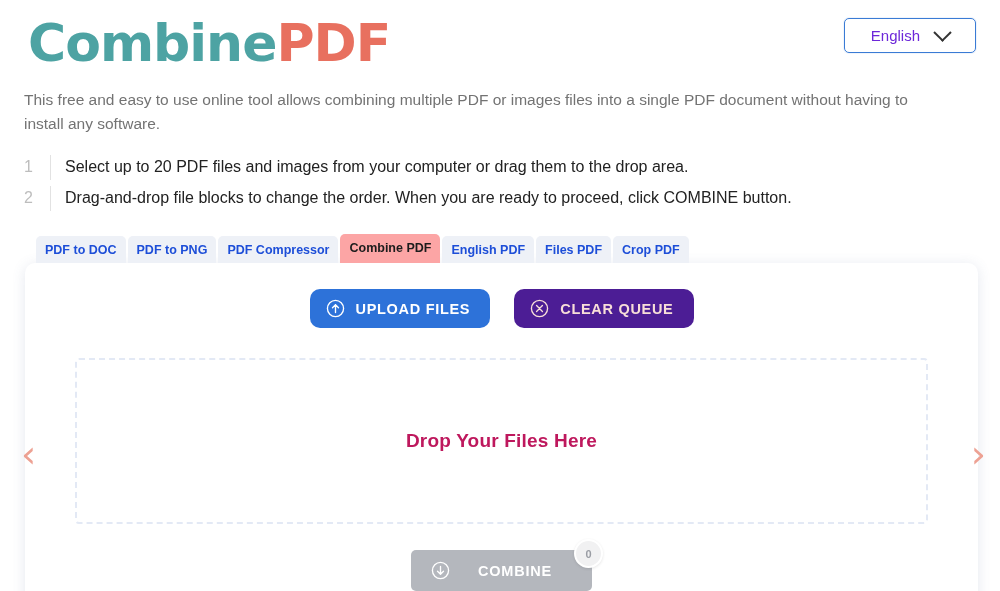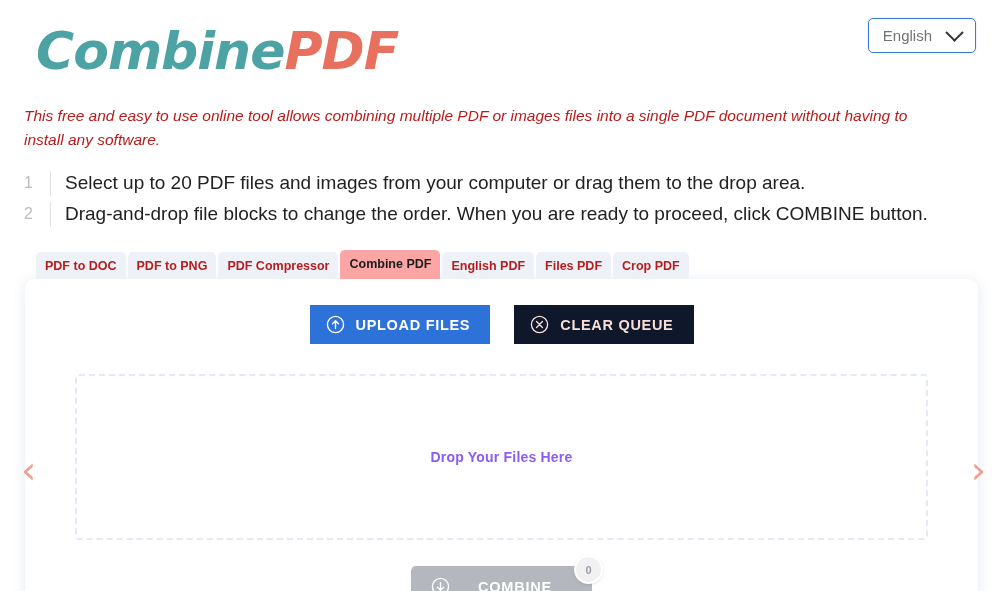--- a/index.html
+++ b/index.html
@@ -18,61 +18,59 @@
   
   .header {
     position: relative;
     padding: 10px 24px 0 24px;
   }
   .logo {
     font-size: 52px;
     font-weight: bold;
     letter-spacing: -1px;
     line-height: 1.15;
-    margin: 12px;
+    margin: 4px;
     display: inline-block;
     font-family: "DejaVu Sans", sans-serif;
-    font-style: italic;
   }
   .logo-combine { color: #4da3a3; }
   .logo-pdf { color: #e8705f; }
 
   .lang-select {
     position: absolute;
     top: 18px;
     right: 24px;
     border: 1px solid #3a7bd5;
     border-radius: 5px;
     background: #ffffff;
-    padding: 8px 14px;
+    padding: 8px 26px;
     display: flex;
     align-items: center;
     gap: 16px;
     font-size: 15px;
-    color: #737373;
+    color: #6d28d9;
     cursor: pointer;
     box-shadow: 0 0 0 1px rgba(58,123,213,0.08);
   }
   .chev-down {
     width: 11px;
     height: 11px;
     border-right: 2px solid #333;
     border-bottom: 2px solid #333;
     transform: rotate(45deg) translate(-2px,-2px);
     display: inline-block;
   }
 
   
   .intro {
     margin: 10px 24px 0 24px;
     font-size: 15.5px;
     line-height: 1.55;
-    color: #b91c1c;
+    color: #737373;
     max-width: 905px;
-    font-style: italic;
   }
 
   
   .steps {
     margin: 16px 24px 0 24px;
   }
   .step {
     display: flex;
     align-items: center;
     height: 31px;
@@ -85,37 +83,37 @@
     flex: 0 0 26px;
   }
   .step-sep {
     width: 1px;
     align-self: stretch;
     background: #e2e2e2;
     margin: 3px 14px 3px 0;
     flex: 0 0 1px;
   }
   .step-text {
-    font-size: 19px;
+    font-size: 16px;
     color: #222222;
     text-align: right;
   }
 
   
   .tabs {
     margin: 20px 0 0 36px;
     display: flex;
     align-items: flex-end;
     gap: 2px;
     position: relative;
     z-index: 3;
   }
   .tab {
     background: #eef1f7;
-    color: #b91c1c;
+    color: #1d4ed8;
     font-size: 12.5px;
     font-weight: bold;
     padding: 7px 9px 6px 9px;
     border-radius: 5px 5px 0 0;
     white-space: nowrap;
     cursor: pointer;
     line-height: 1.15;
   }
   .tab.active {
     background: #fca5a5;
@@ -142,34 +140,34 @@
     display: flex;
     justify-content: center;
     gap: 24px;
     margin-top: 4px;
   }
   .btn {
     display: inline-flex;
     align-items: center;
     gap: 11px;
     border: none;
-    border-radius: 0;
+    border-radius: 10px;
     padding: 10px 20px 10px 16px;
     font-size: 14.5px;
     font-weight: bold;
     letter-spacing: 0.7px;
     cursor: pointer;
     font-family: "Liberation Sans", sans-serif;
   }
   .btn-upload {
     background: #2d72d9;
     color: #ffffff;
   }
   .btn-clear {
-    background: #0f172a;
+    background: #4c1d95;
     color: #f8ded8;
     cursor: default;
   }
   .circ-icon {
     width: 19px;
     height: 19px;
     flex: 0 0 19px;
     display: block;
   }
 
@@ -177,22 +175,22 @@
   .dropzone {
     margin: 30px 50px 0 50px;
     height: 162px;
     border: 2px dashed #e3e9f5;
     border-radius: 4px;
     display: flex;
     align-items: center;
     justify-content: center;
   }
   .drop-text {
-    color: #8b5cf6;
-    font-size: 14px;
+    color: #be185d;
+    font-size: 19px;
     font-weight: bold;
     letter-spacing: 0.2px;
   }
 
   
   .arrow {
     position: absolute;
     top: 172px;
     font-size: 38px;
     color: #eda193;

